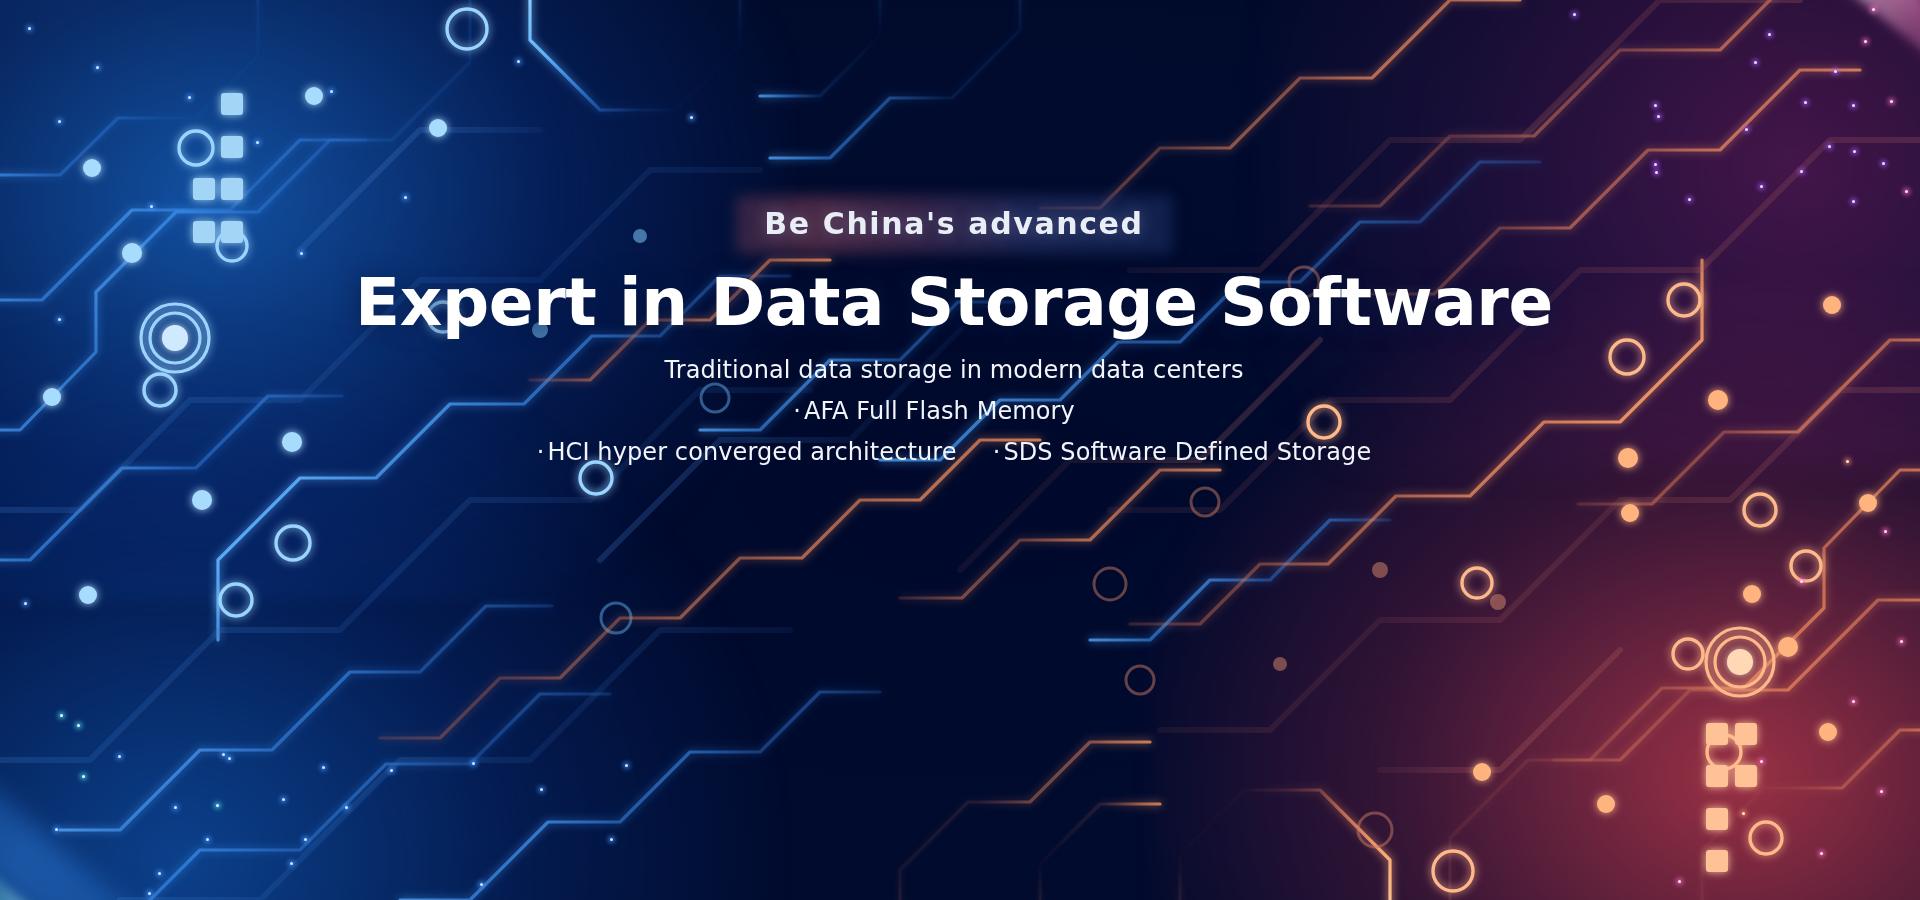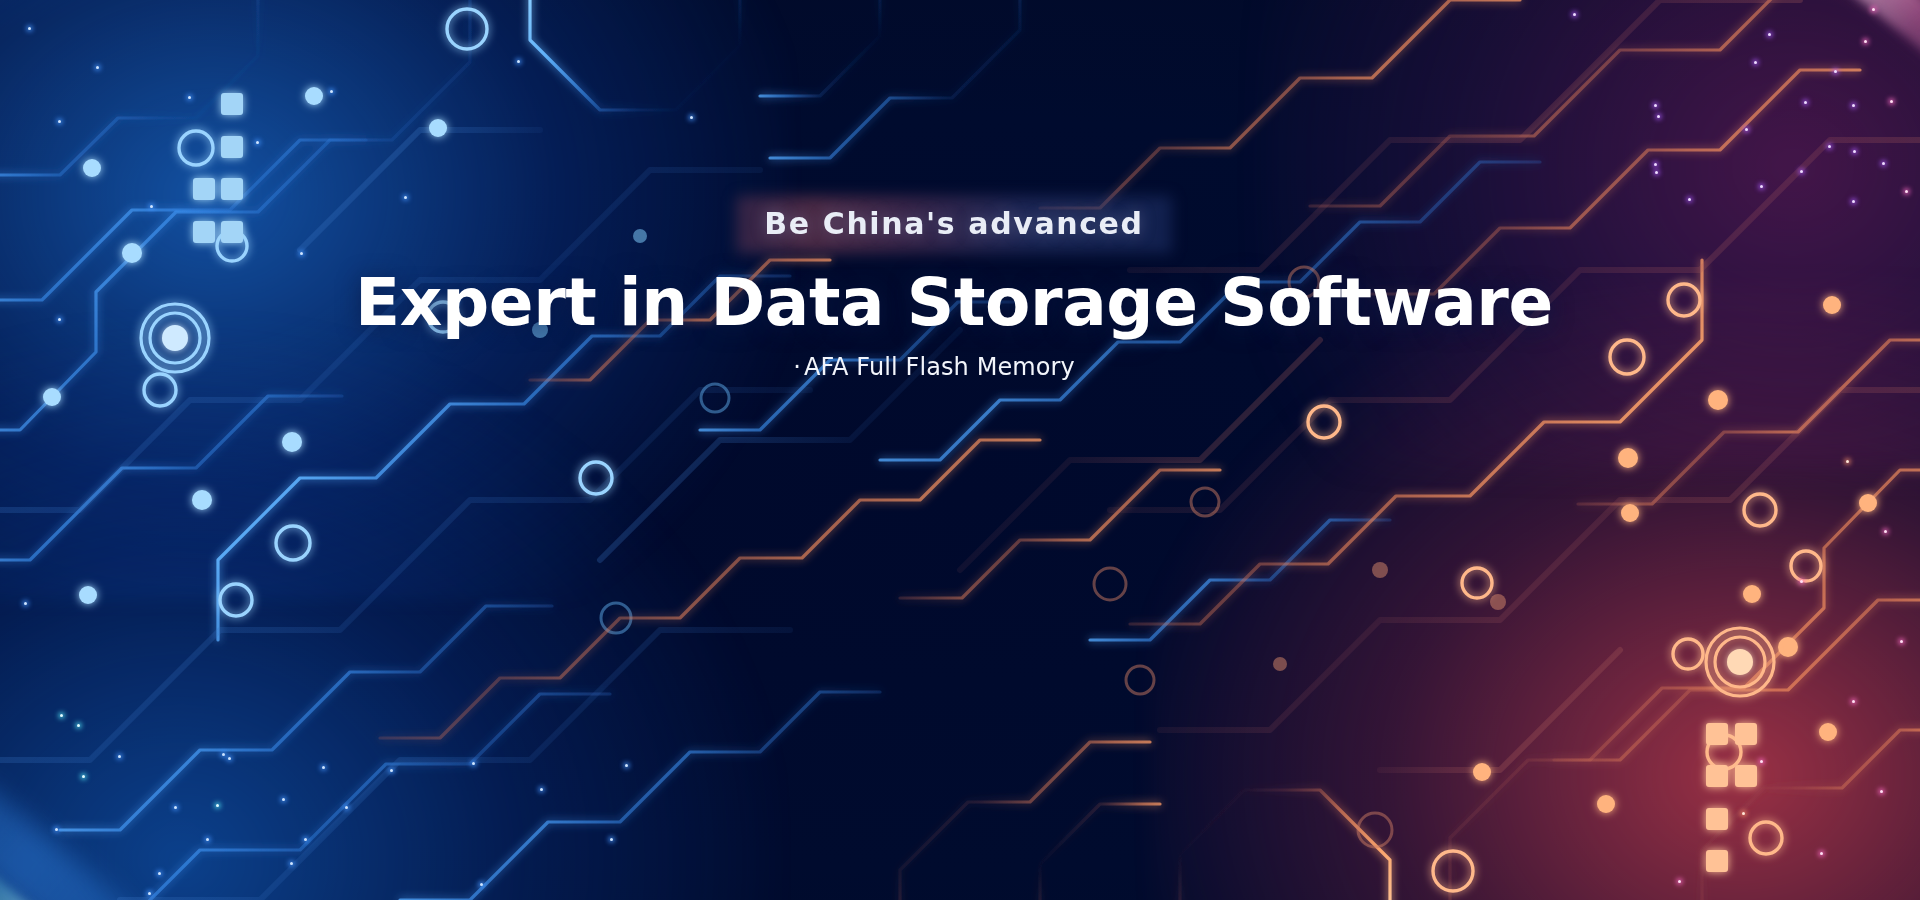--- a/index.html
+++ b/index.html
@@ -513,26 +513,33 @@
 
   <div class="content">
 
     <div class="eyebrow-wrap">
       <div class="eyebrow-glow"></div>
       <div class="eyebrow">Be China's advanced</div>
     </div>
 
     <h1 class="headline">Expert in Data Storage Software</h1>
 
+    <p class="subline">Traditional data storage in modern data centers</p>
 
     <div class="feature-row">
       <span class="feature">
         <span class="dot">·</span><span>AFA Full Flash Memory</span>
       </span>
       <span class="gap-a"></span>
     </div>
 
     <div class="feature-row">
+      <span class="feature">
+        <span class="dot">·</span><span>HCI hyper converged architecture</span>
+      </span>
       <span class="gap-b"></span>
+      <span class="feature">
+        <span class="dot">·</span><span>SDS Software Defined Storage</span>
+      </span>
     </div>
 
   </div>
 </div>
 
 </body></html>

